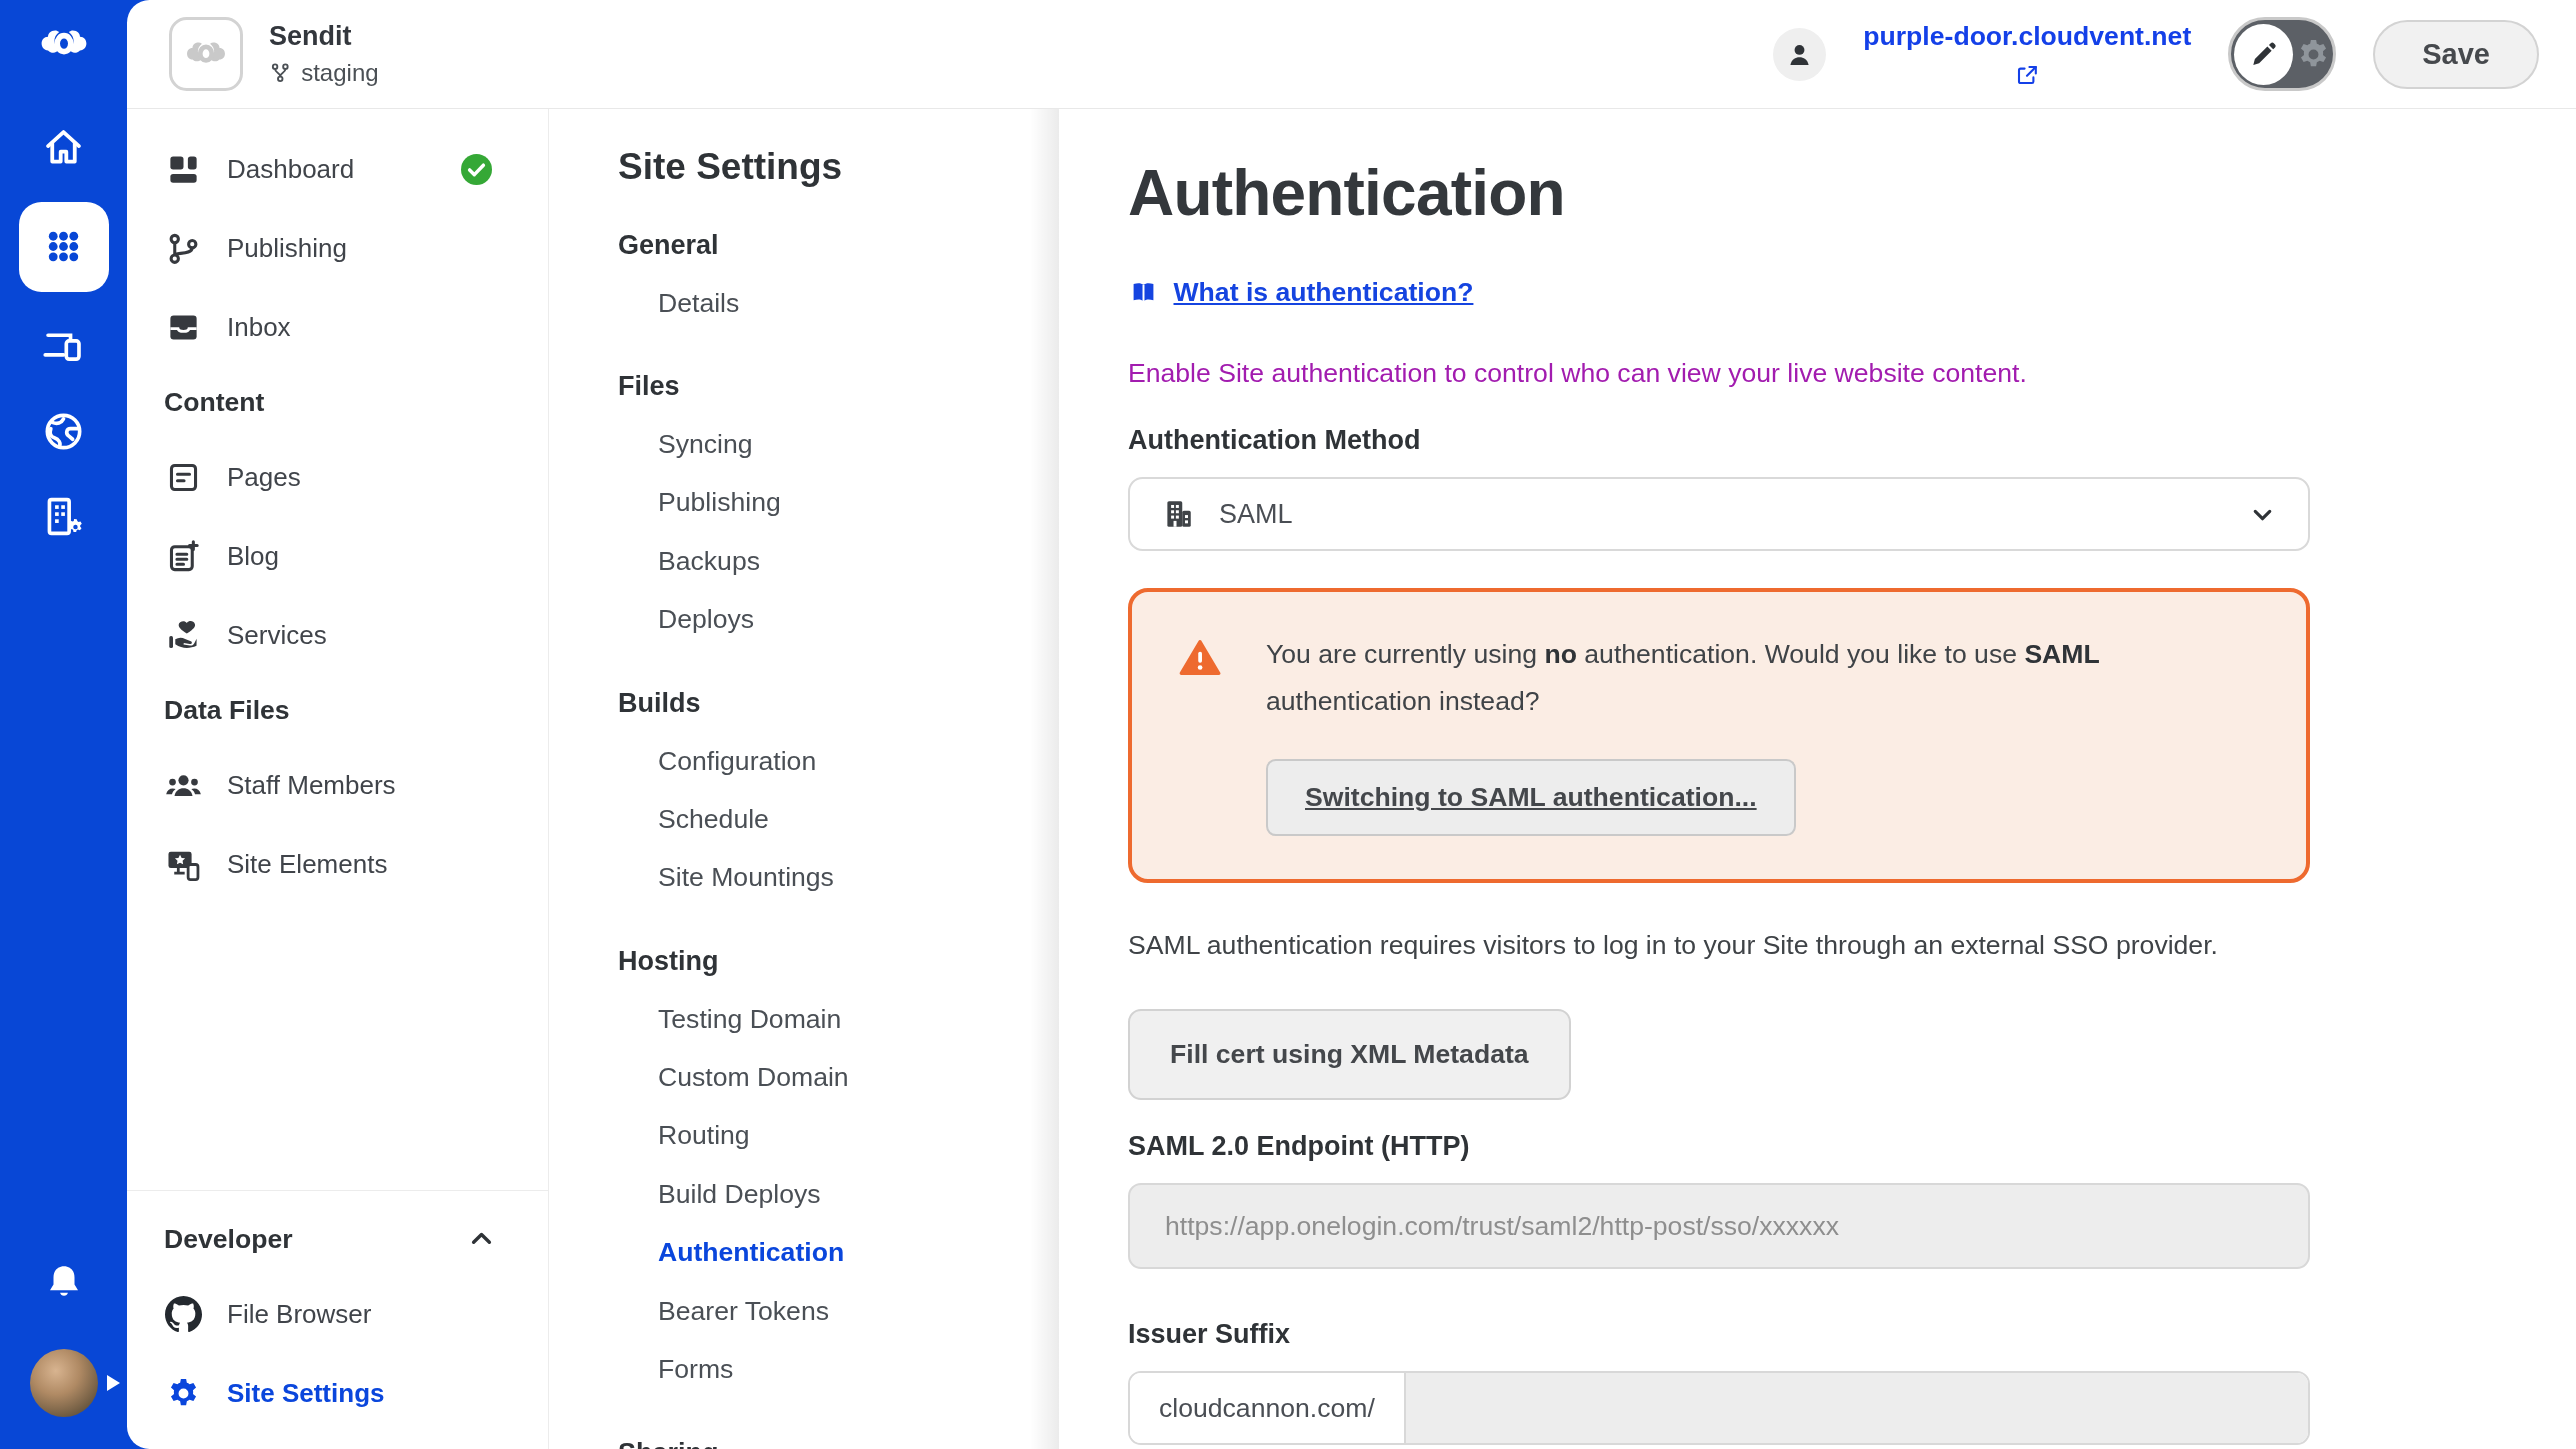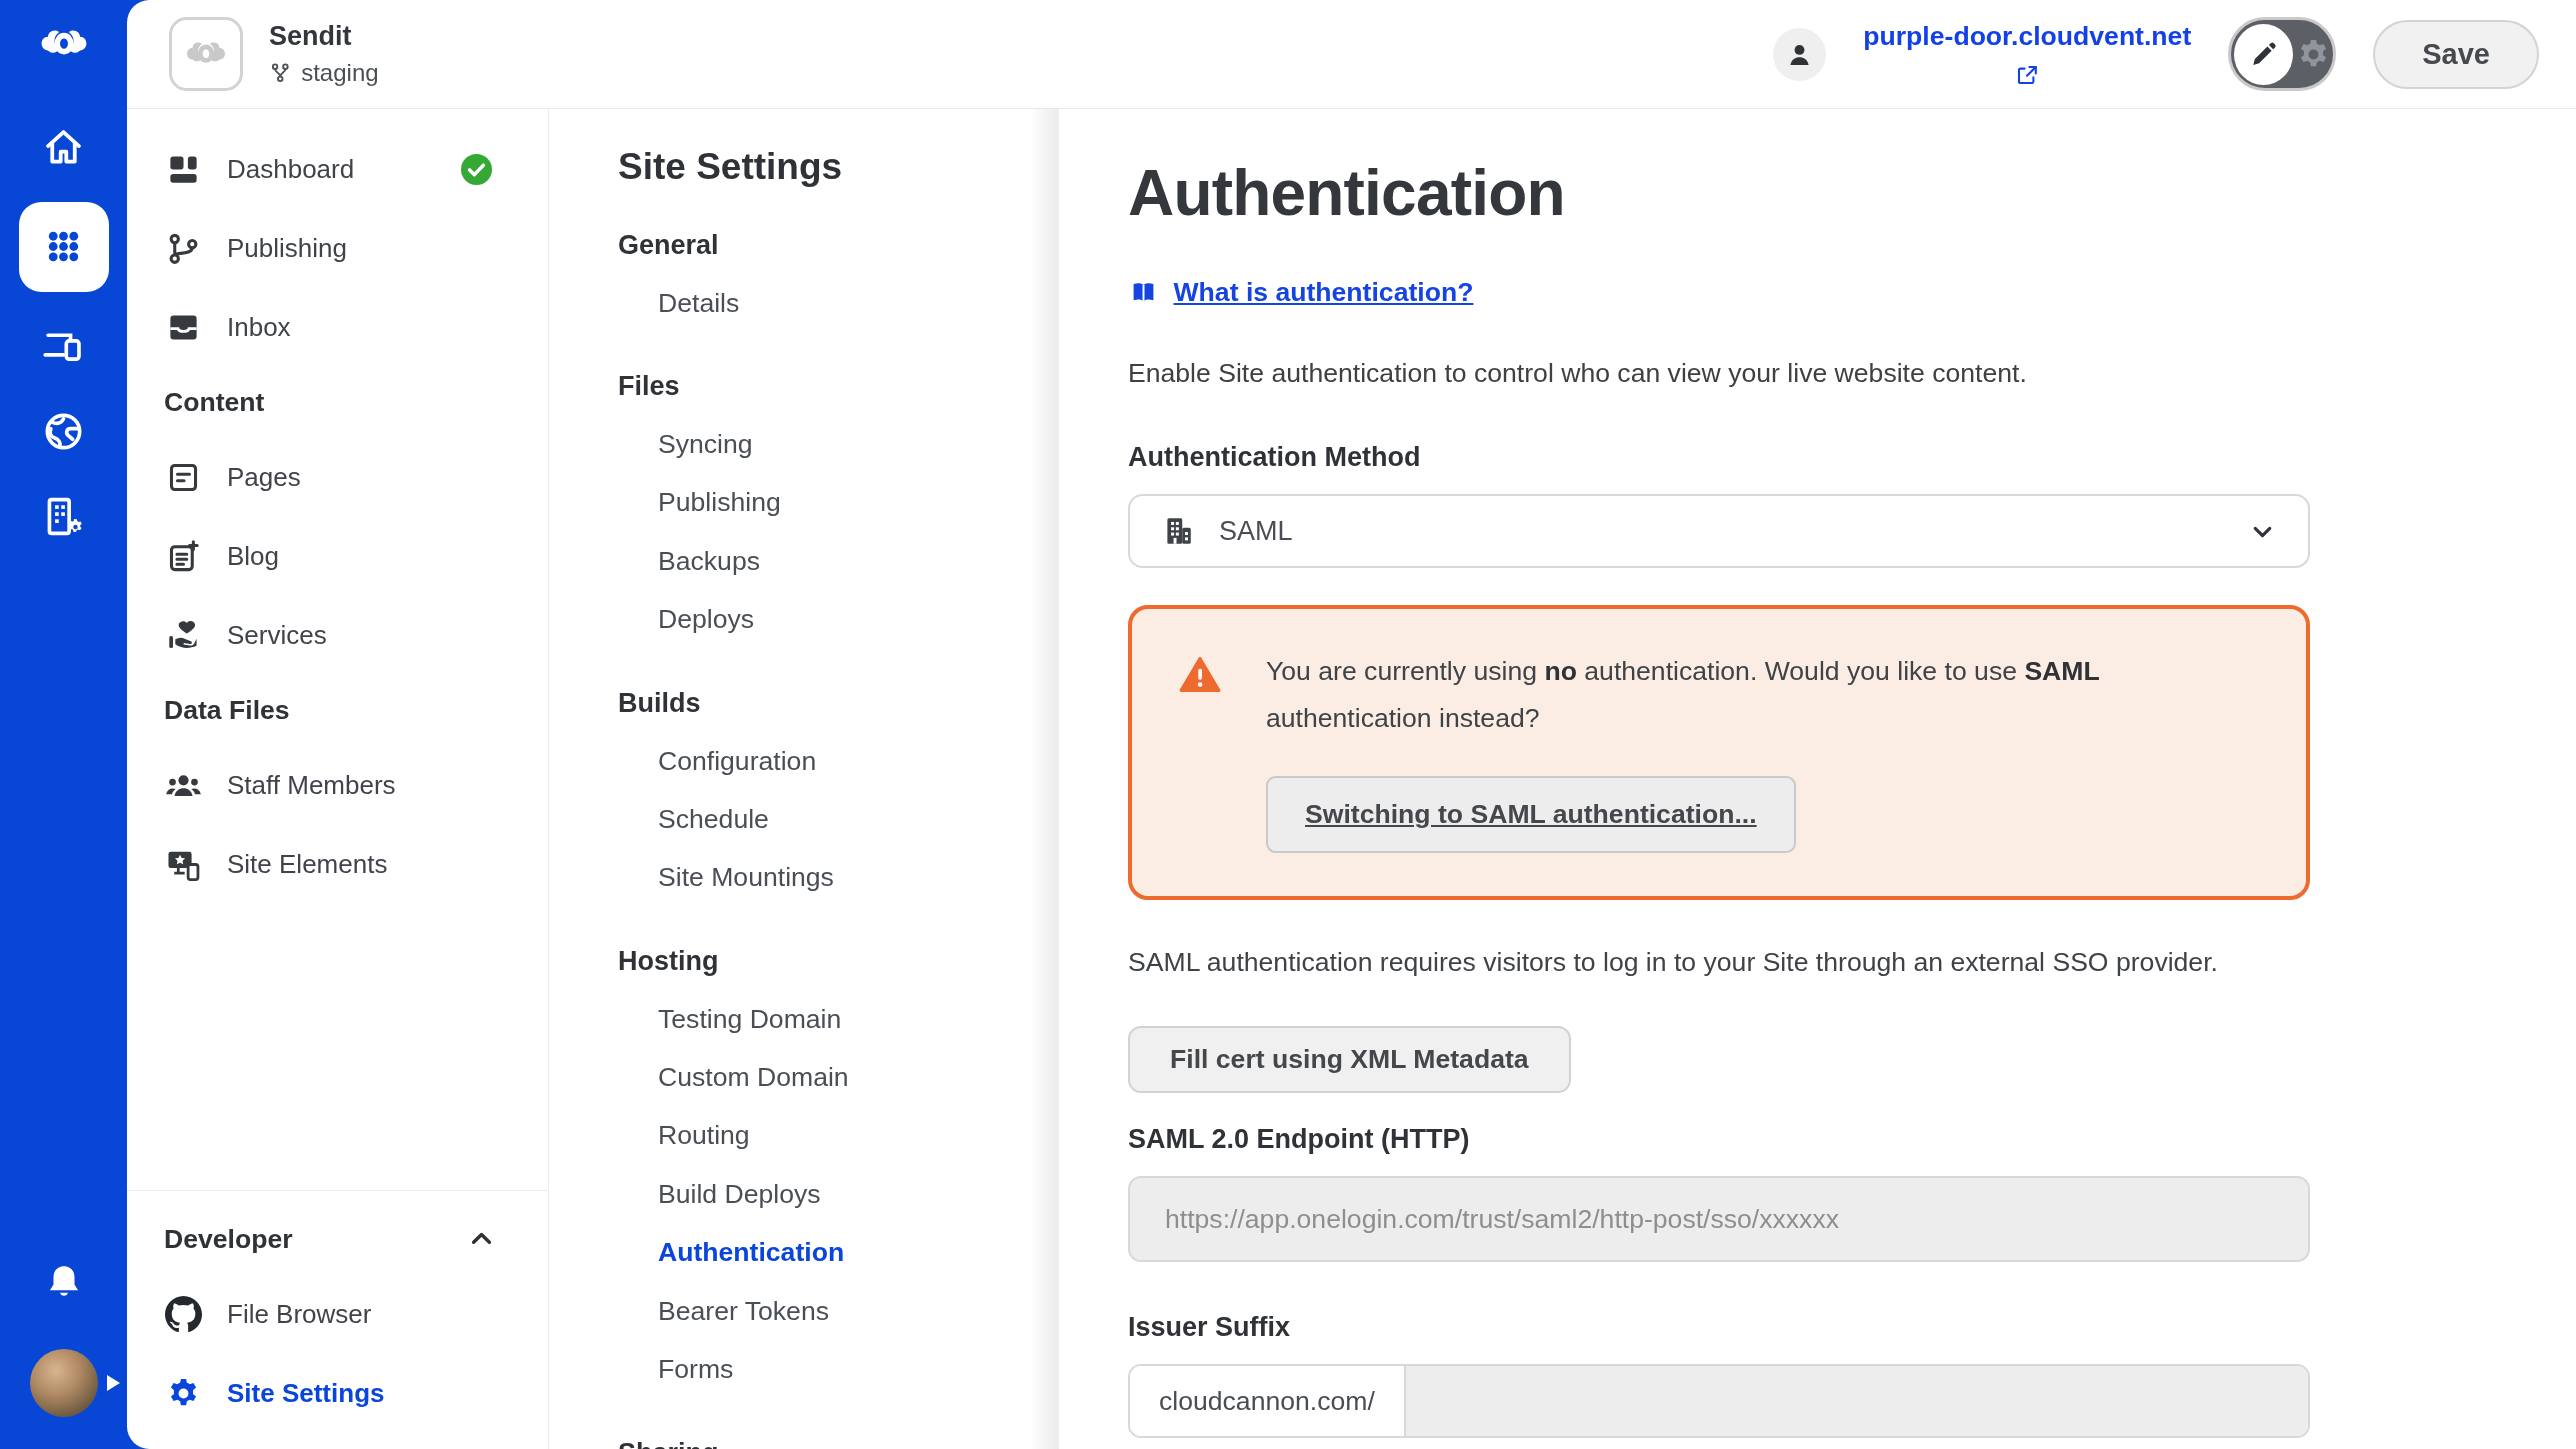--- a/index.html
+++ b/index.html
@@ -65,31 +65,31 @@
   .sn-header:first-of-type { margin-top:0; }
   .sn-item { font-size:26.6px; color:#4A4F55; padding:13.7px 0 13.7px 40px; cursor:pointer; }
   .sn-item.active { color:#0A46DC; font-weight:bold; }
 
   
   .main { flex:1; padding:47px 0 0 69px; min-width:0; overflow:hidden; }
   .main-inner { width:1182px; }
   .page-title { font-size:64px; font-weight:bold; color:#34383C; margin-bottom:47px; letter-spacing:-0.8px; }
   .help-link { display:inline-flex; align-items:center; gap:14.5px; color:#1544E0; font-size:26.6px; font-weight:bold; margin-bottom:50px; text-decoration:none; cursor:pointer;text-align:center; }
   .help-link .txt { text-decoration:underline; }
-  .intro { font-size:26.6px; color:#404040; margin-bottom:53px; }
+  .intro { font-size:26.6px; color:#a21caf; margin-bottom:36px; }
   .field-label { font-size:27px; font-weight:bold; color:#2F3337; margin-bottom:21px; }
   .select { width:100%; height:74px; border:2.4px solid #D9D9D9; border-radius:14.5px; display:flex; align-items:center; padding:0 31px; gap:24px; color:#4A4E54; font-size:27px; background:#fff; margin-bottom:37px; cursor:pointer; }
   .select .chev { margin-left:auto; display:flex; }
   .warning { border:4px solid #EE6A2F; background:#FBEDE4; border-radius:20px; padding:39px 45px 43px 47px; margin-bottom:47px; display:flex; gap:45px; }
   .w-icon { flex-shrink:0; margin-top:6.4px; }
   .w-body { font-size:26.6px; color:#3F4347; line-height:1.75; }
   .w-body b { color:#2F3337; }
   .w-btn { display:block; margin-top:35px; background:#EDEDED; border:2.4px solid #C9C9C9; border-radius:9.7px; padding:21px 37px; font-size:26.6px; font-weight:bold; color:#44474B; font-family:inherit; cursor:pointer;text-decoration:underline; }
   .note { font-size:26.6px; color:#3F4347; margin-bottom:48px; }
-  .xml-btn { background:#F0F0F0; border:2.4px solid #D2D2D2; border-radius:13px; padding:16px 40px; font-size:26.6px; font-weight:bold; color:#44474B; font-family:inherit; margin-bottom:31px; cursor:pointer; }
+  .xml-btn { background:#F0F0F0; border:2.4px solid #D2D2D2; border-radius:13px; padding:28px 40px; font-size:26.6px; font-weight:bold; color:#44474B; font-family:inherit; margin-bottom:31px; cursor:pointer; }
   .text-input { width:100%; height:86px; background:#EDEDED; border:2.4px solid #D8D8D8; border-radius:13px; font-size:26.6px; padding:0 35px; color:#4A4E54; font-family:inherit; margin-bottom:50px; }
   .text-input::placeholder { color:#8E8E8E; }
   .issuer-group { display:flex; width:100%; height:74px; border:2.4px solid #D8D8D8; border-radius:13px; overflow:hidden; margin-bottom:32px; }
   .issuer-prefix { background:#fff; display:flex; align-items:center; padding:0 29px; font-size:26.6px; color:#4A4E54; border-right:2.4px solid #D8D8D8; }
   .issuer-input { flex:1; background:#EDEDED; border:0; font-size:26.6px; padding:0 24px; font-family:inherit; color:#4A4E54; }
 </style>
 </head>
 <body>
 
 <div class="app">

